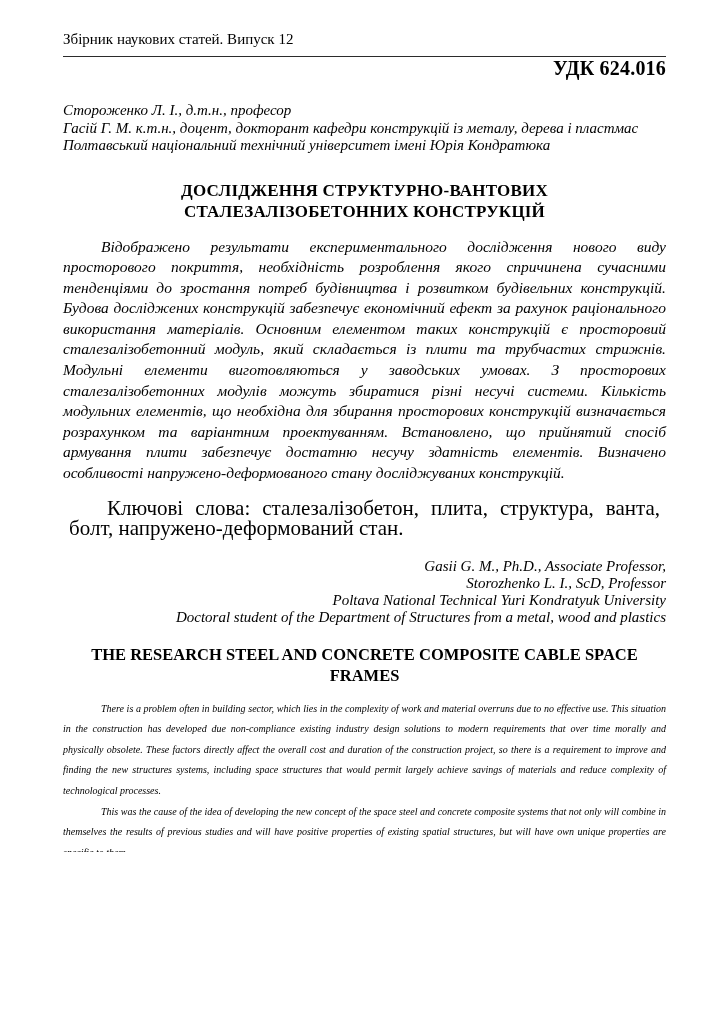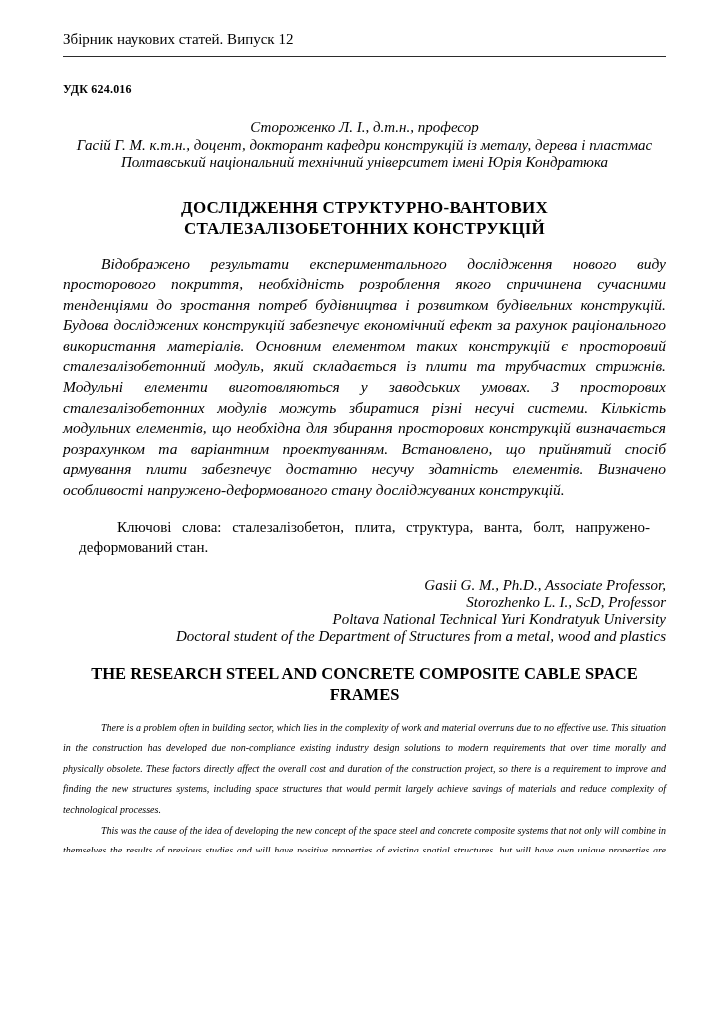--- a/index.html
+++ b/index.html
@@ -19,28 +19,28 @@
     overflow: hidden;
   }
   .running-header {
     font-size: 15px;
     line-height: 19px;
     padding-bottom: 7px;
     border-bottom: 1.5px solid #2b2b2b;
     text-align: left;
   }
   .udc {
-    margin-top: 25px;
-    font-size: 12px;
+    font-size: 20px;
     font-weight: bold;
     letter-spacing: 0.2px;
+    text-align: right;
   }
   .authors-ua {
     margin-top: 22px;
-    text-align: center;
+    text-align: left;
     font-style: italic;
     font-size: 15px;
     line-height: 17.5px;
   }
   .title-ua {
     margin: 25px 0 0 0;
     text-align: center;
     font-size: 17px;
     font-weight: bold;
     line-height: 21px;
@@ -48,22 +48,22 @@
   }
   .abstract-ua {
     margin: 15px 0 14px 0;
     font-style: italic;
     font-size: 15.5px;
     line-height: 20.6px;
     text-align: justify;
     text-indent: 38px;
   }
   .keywords {
-    margin: 16px;
-    font-size: 15px;
+    margin: 6px;
+    font-size: 21px;
     line-height: 20.6px;
     text-align: justify;
     text-indent: 38px;
   }
   .authors-en {
     margin-top: 19px;
     text-align: right;
     font-style: italic;
     font-size: 15px;
     line-height: 17.2px;

